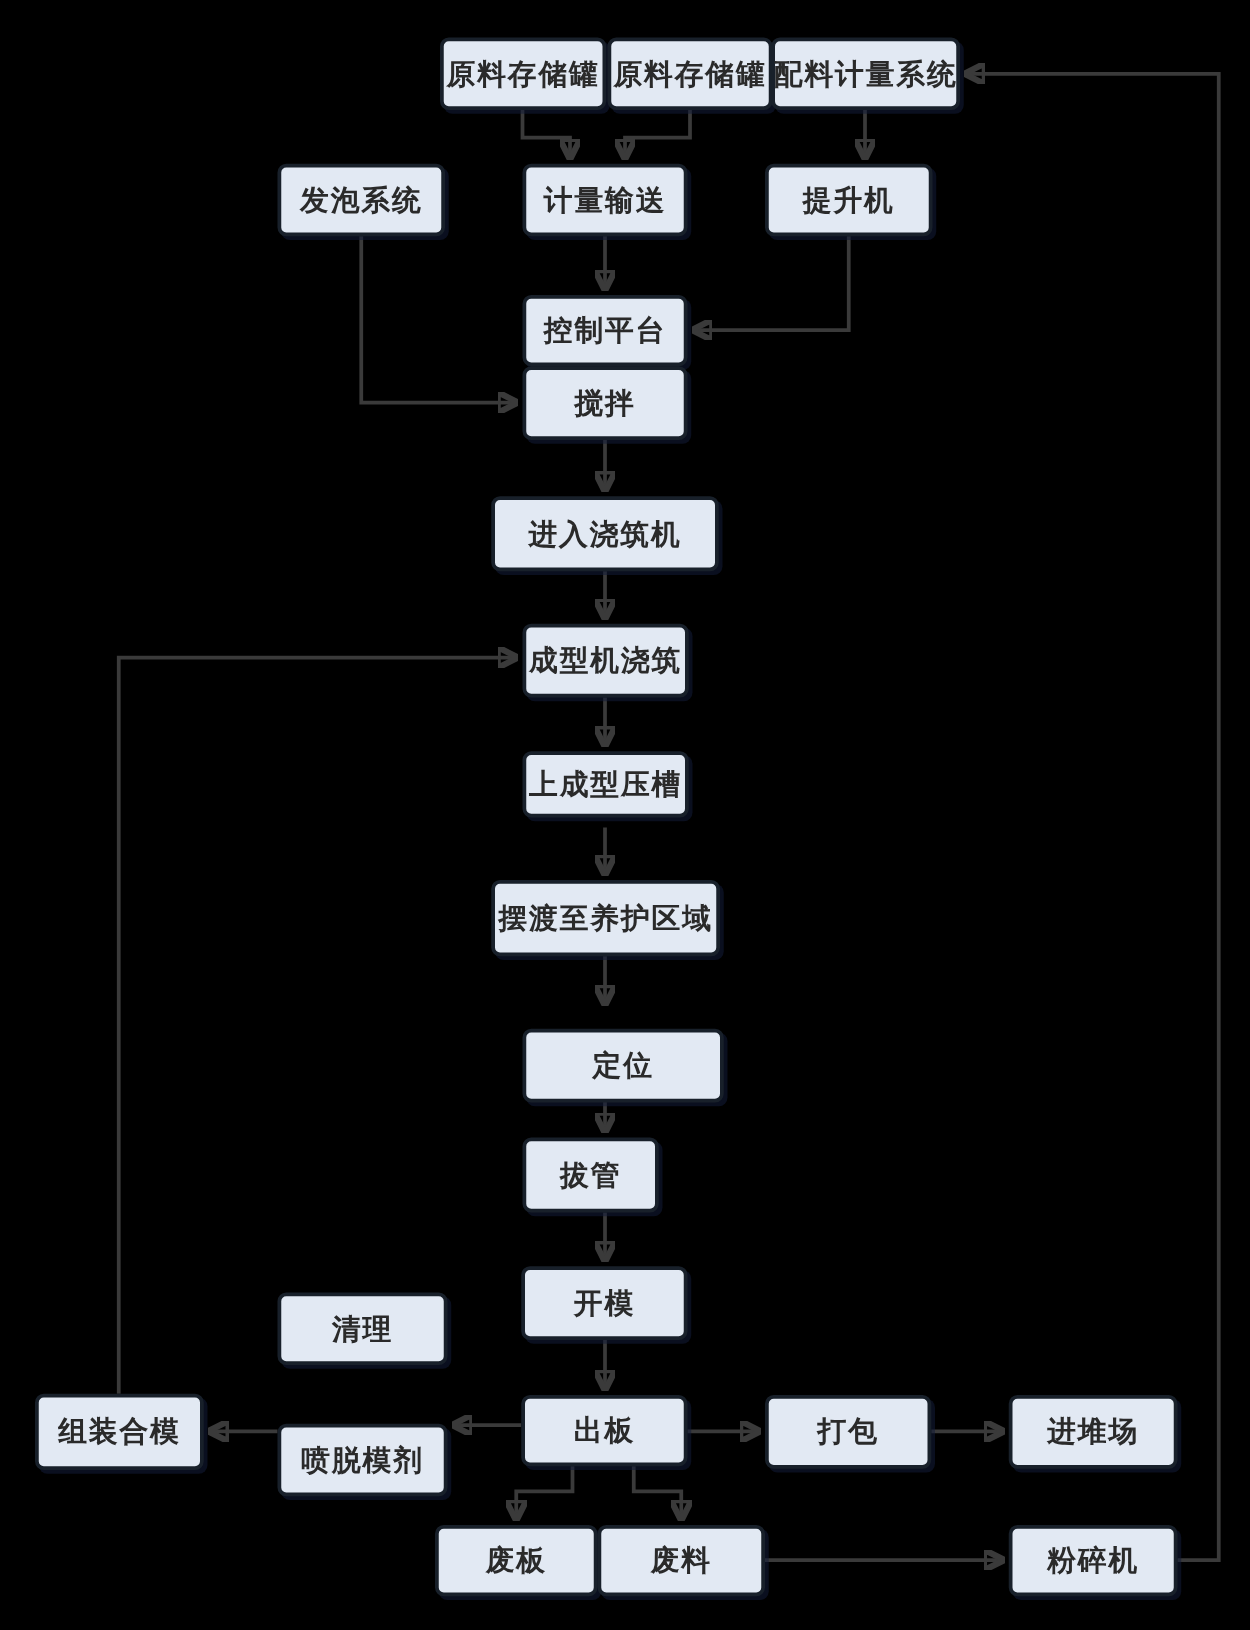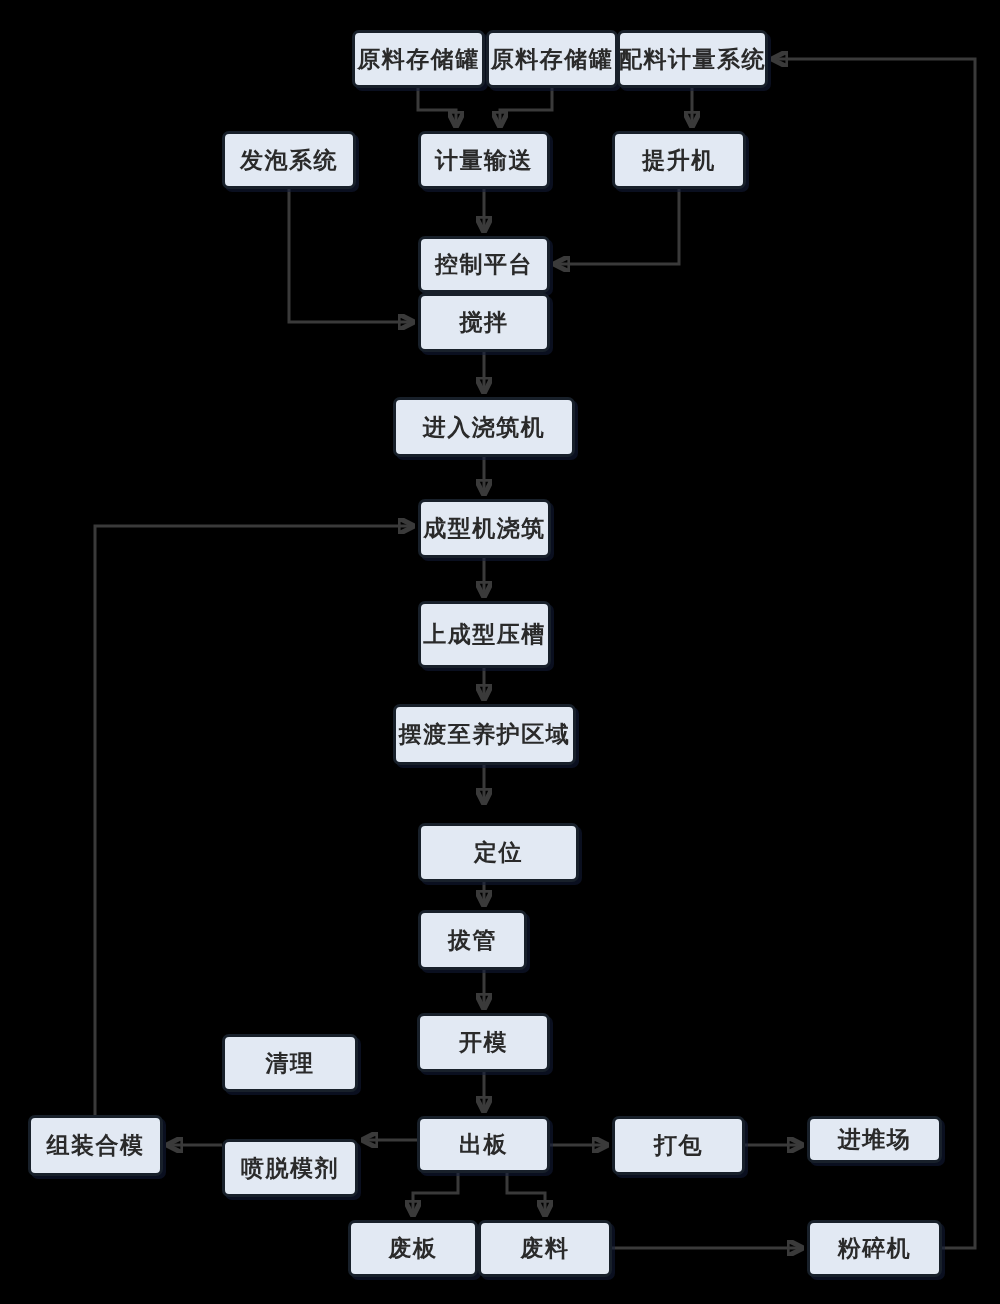--- a/index.html
+++ b/index.html
@@ -70,30 +70,30 @@
 
   <div class="node" style="left:222px;top:131px;width:134px;height:58px;">发泡系统</div>
   <div class="node" style="left:418px;top:131px;width:132px;height:58px;">计量输送</div>
   <div class="node" style="left:612px;top:131px;width:134px;height:58px;">提升机</div>
 
   <div class="node" style="left:418px;top:236px;width:132px;height:57px;">控制平台</div>
   <div class="node" style="left:418px;top:293px;width:132px;height:59px;">搅拌</div>
 
   <div class="node" style="left:393px;top:397px;width:182px;height:60px;">进入浇筑机</div>
   <div class="node" style="left:418px;top:499px;width:133px;height:59px;">成型机浇筑</div>
-  <div class="node" style="left:418px;top:601px;width:133px;height:67px;">上成型压槽</div>
+  <div class="node" style="left:418px;top:601px;width:133px;height:53px;">上成型压槽</div>
   <div class="node" style="left:393px;top:704px;width:183px;height:61px;">摆渡至养护区域</div>
   <div class="node" style="left:418px;top:823px;width:161px;height:59px;">定位</div>
   <div class="node" style="left:418px;top:910px;width:109px;height:60px;font-family:Liberation Mono, monospace;">拔管</div>
   <div class="node" style="left:417px;top:1013px;width:133px;height:59px;">开模</div>
 
   <div class="node" style="left:222px;top:1034px;width:136px;height:58px;">清理</div>
   <div class="node" style="left:222px;top:1139px;width:136px;height:58px;">喷脱模剂</div>
   <div class="node" style="left:28px;top:1115px;width:135px;height:61px;">组装合模</div>
   <div class="node" style="left:417px;top:1116px;width:133px;height:57px;">出板</div>
   <div class="node" style="left:612px;top:1116px;width:133px;height:59px;">打包</div>
-  <div class="node" style="left:807px;top:1116px;width:135px;height:47px;">进堆场</div>
+  <div class="node" style="left:807px;top:1116px;width:135px;height:59px;">进堆场</div>
 
   <div class="node" style="left:348px;top:1220px;width:130px;height:57px;">废板</div>
   <div class="node" style="left:478px;top:1220px;width:134px;height:57px;">废料</div>
   <div class="node" style="left:807px;top:1220px;width:135px;height:57px;">粉碎机</div>
 
 </div>
 
 </body></html>

